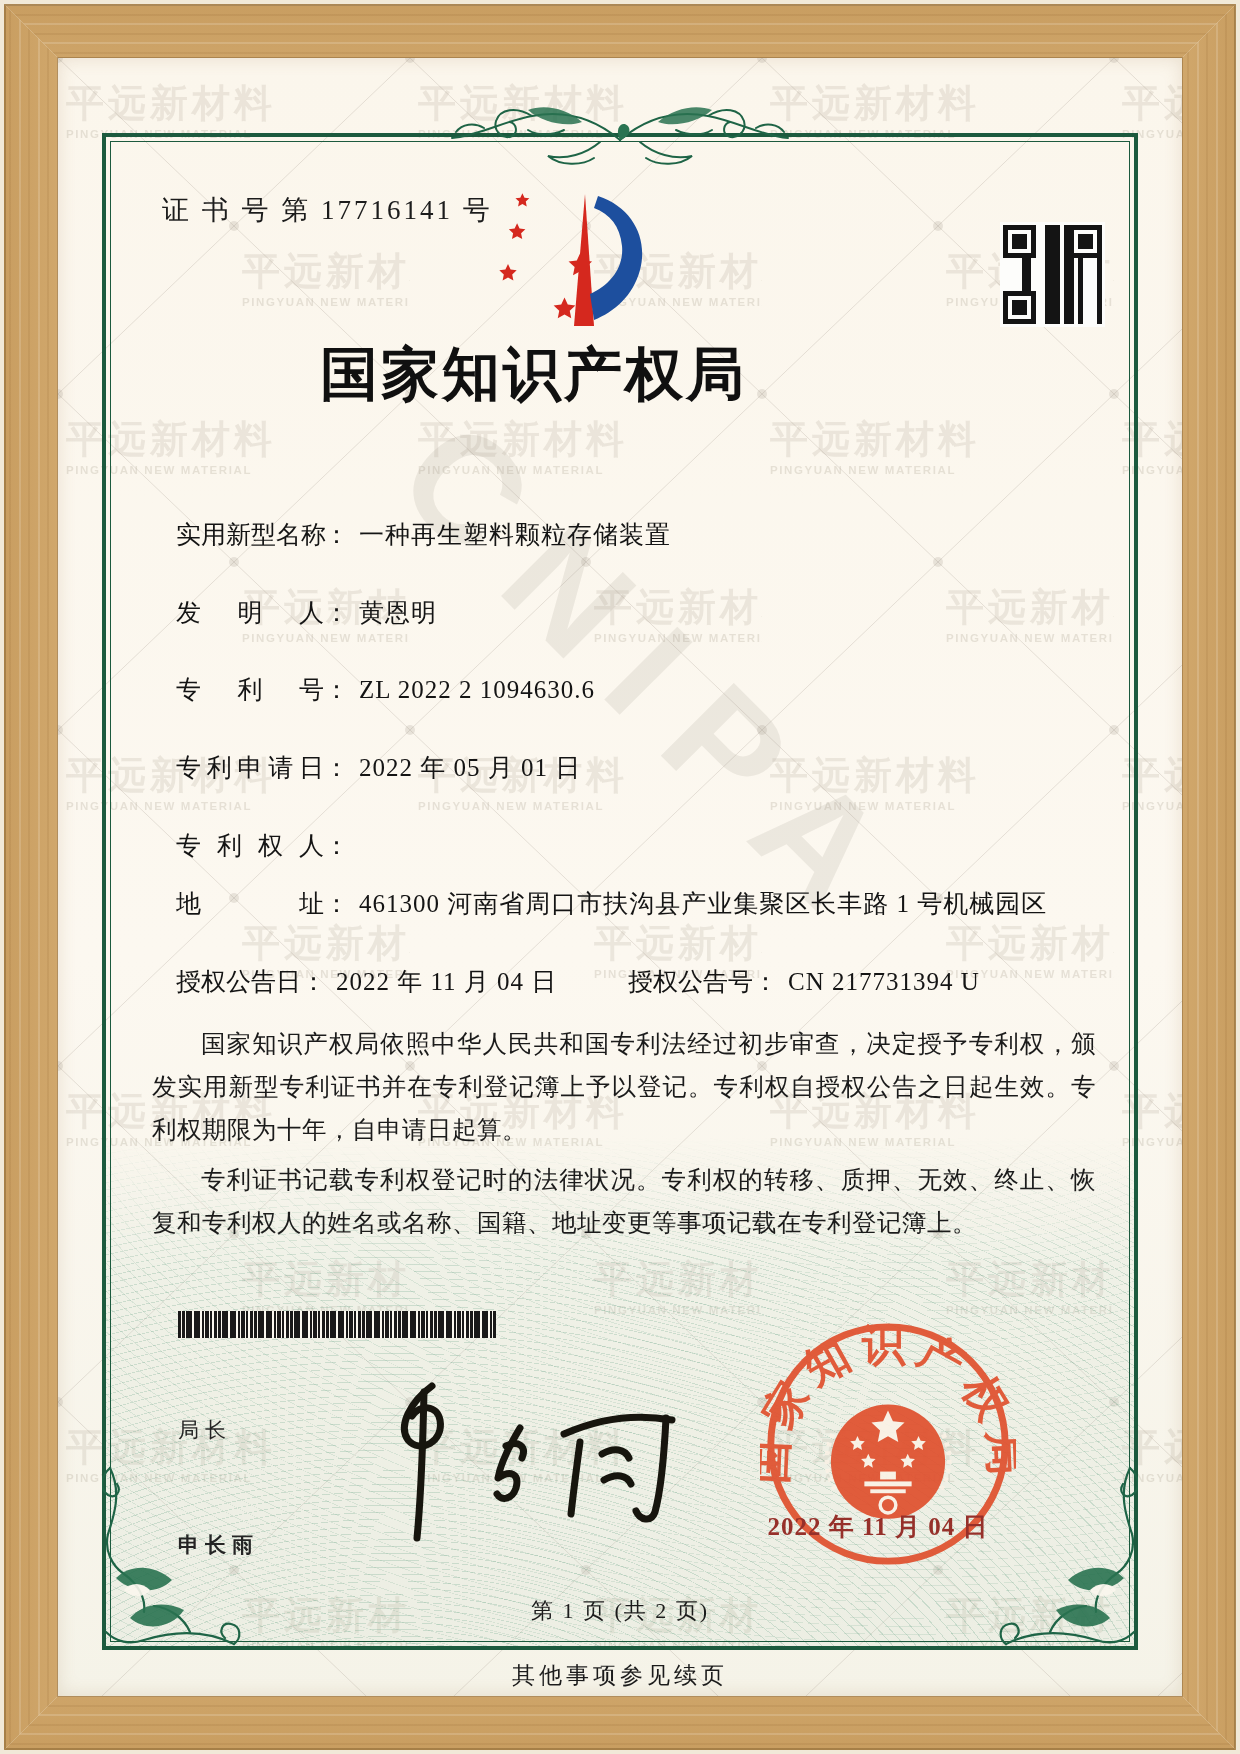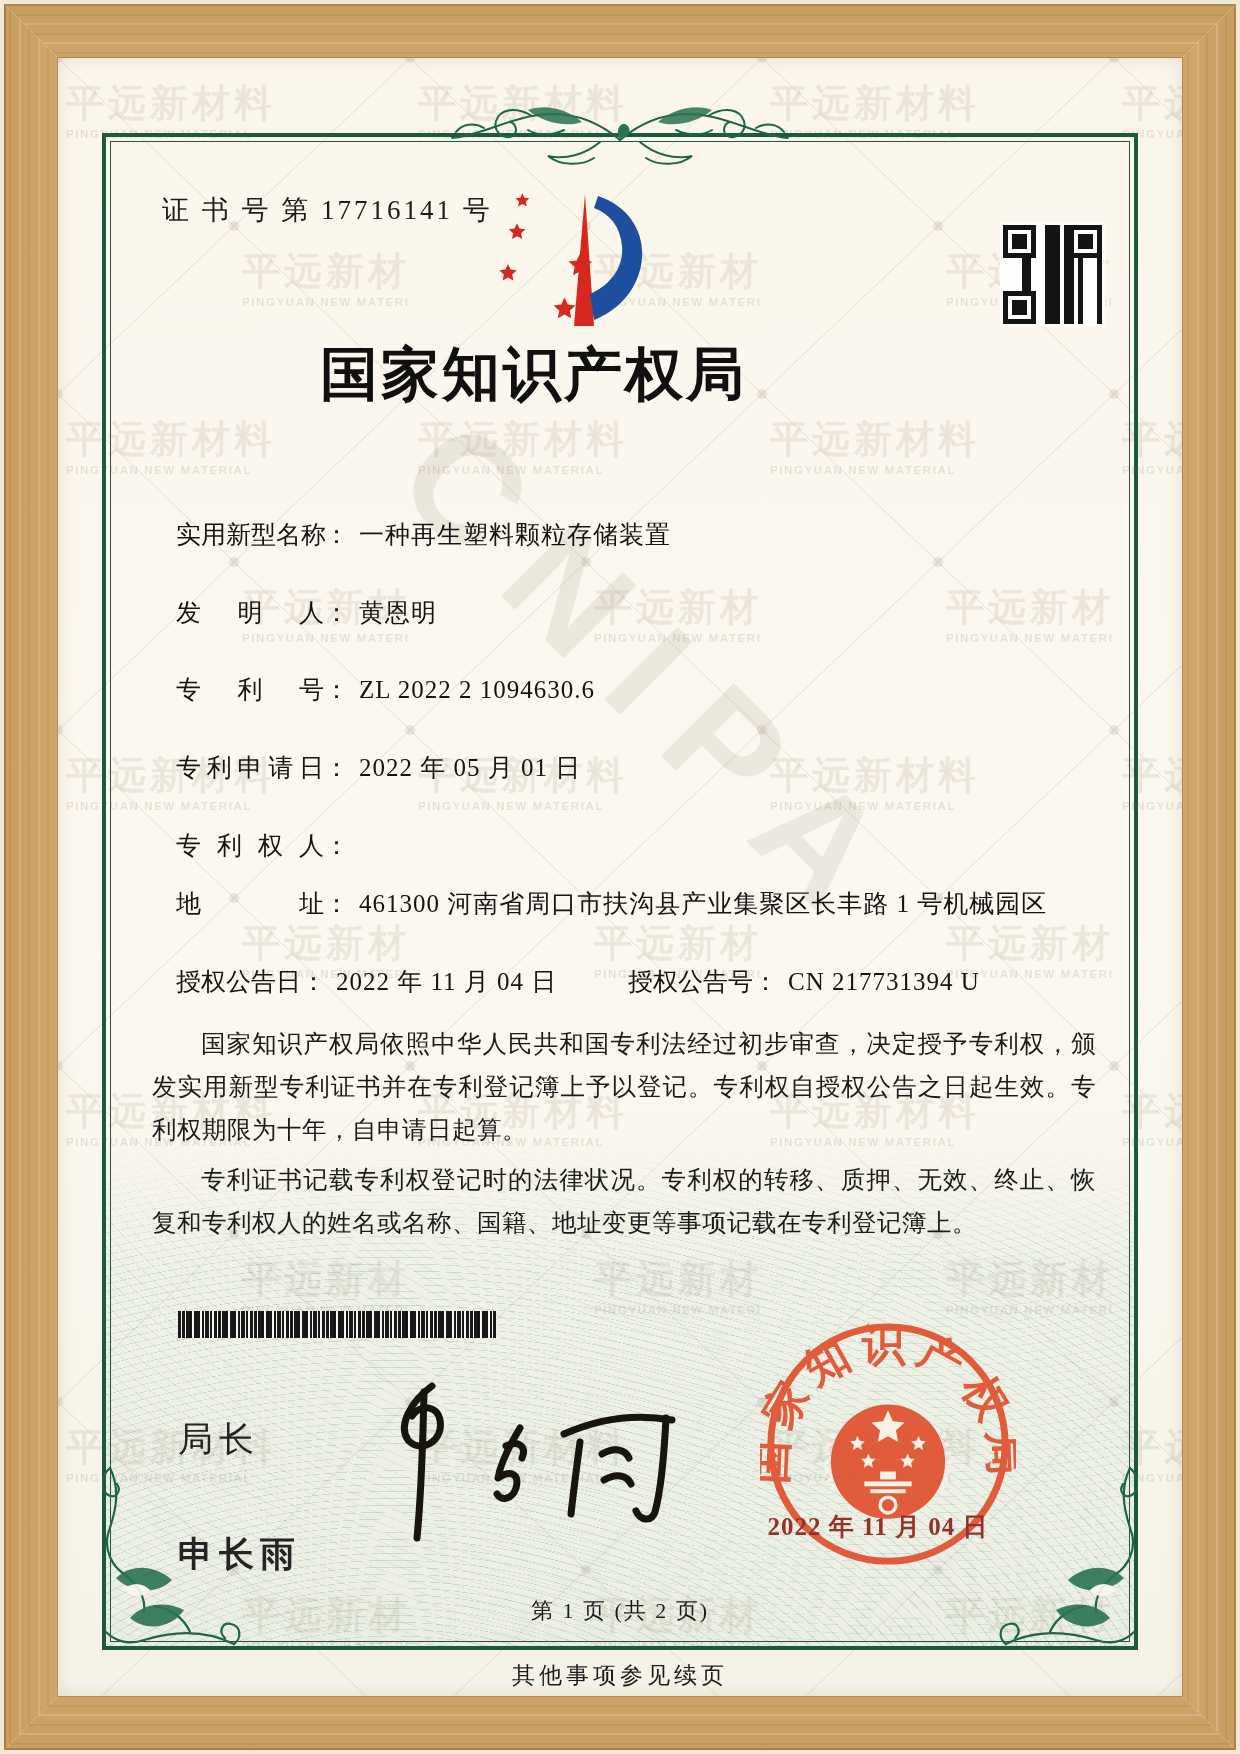--- a/index.html
+++ b/index.html
@@ -71,21 +71,21 @@
   .para { position:absolute; left:94px; width:944px; z-index:5; font-size:24.5px; line-height:43px; color:#1b1b1b;
           text-align:justify; text-indent:2em; letter-spacing:.5px; }
 
   .barcode { position:absolute; left:120px; top:1253px; width:318px; height:27px; z-index:5; background-color:#faf8f0;
     background-image:
       repeating-linear-gradient(90deg,#191919 0 2px, rgba(0,0,0,0) 2px 4px),
       repeating-linear-gradient(90deg,#191919 0 3px, rgba(0,0,0,0) 3px 9px),
       repeating-linear-gradient(90deg,#191919 0 1px, rgba(0,0,0,0) 1px 6px); }
 
   .signer { position:absolute; left:120px; z-index:5; font-family:"Liberation Sans","DejaVu Sans",sans-serif;
-            font-size:35px; letter-spacing:6px; color:#242424; }
+            font-size:21px; letter-spacing:6px; color:#242424; }
   .signer-title { top:1358px; }
   .signer-name { top:1473px;font-weight:bold; }
   .signature { position:absolute; left:310px; top:1320px; z-index:6; }
 
   .seal { position:absolute; left:702px; top:1258px; width:256px; height:256px; z-index:6; opacity:.93; }
   .seal-ring-text { font-size:44px; font-weight:bold; letter-spacing:9px; fill:#e0512f; }
   .seal-date { position:absolute; left:704px; top:1452px; width:232px; z-index:7; text-align:center;
                font-size:25px; letter-spacing:1px; color:#96302a; font-weight:bold; white-space:nowrap; }
 
   .page-footer { position:absolute; left:44px; top:1538px; width:1036px; z-index:5; text-align:center;

